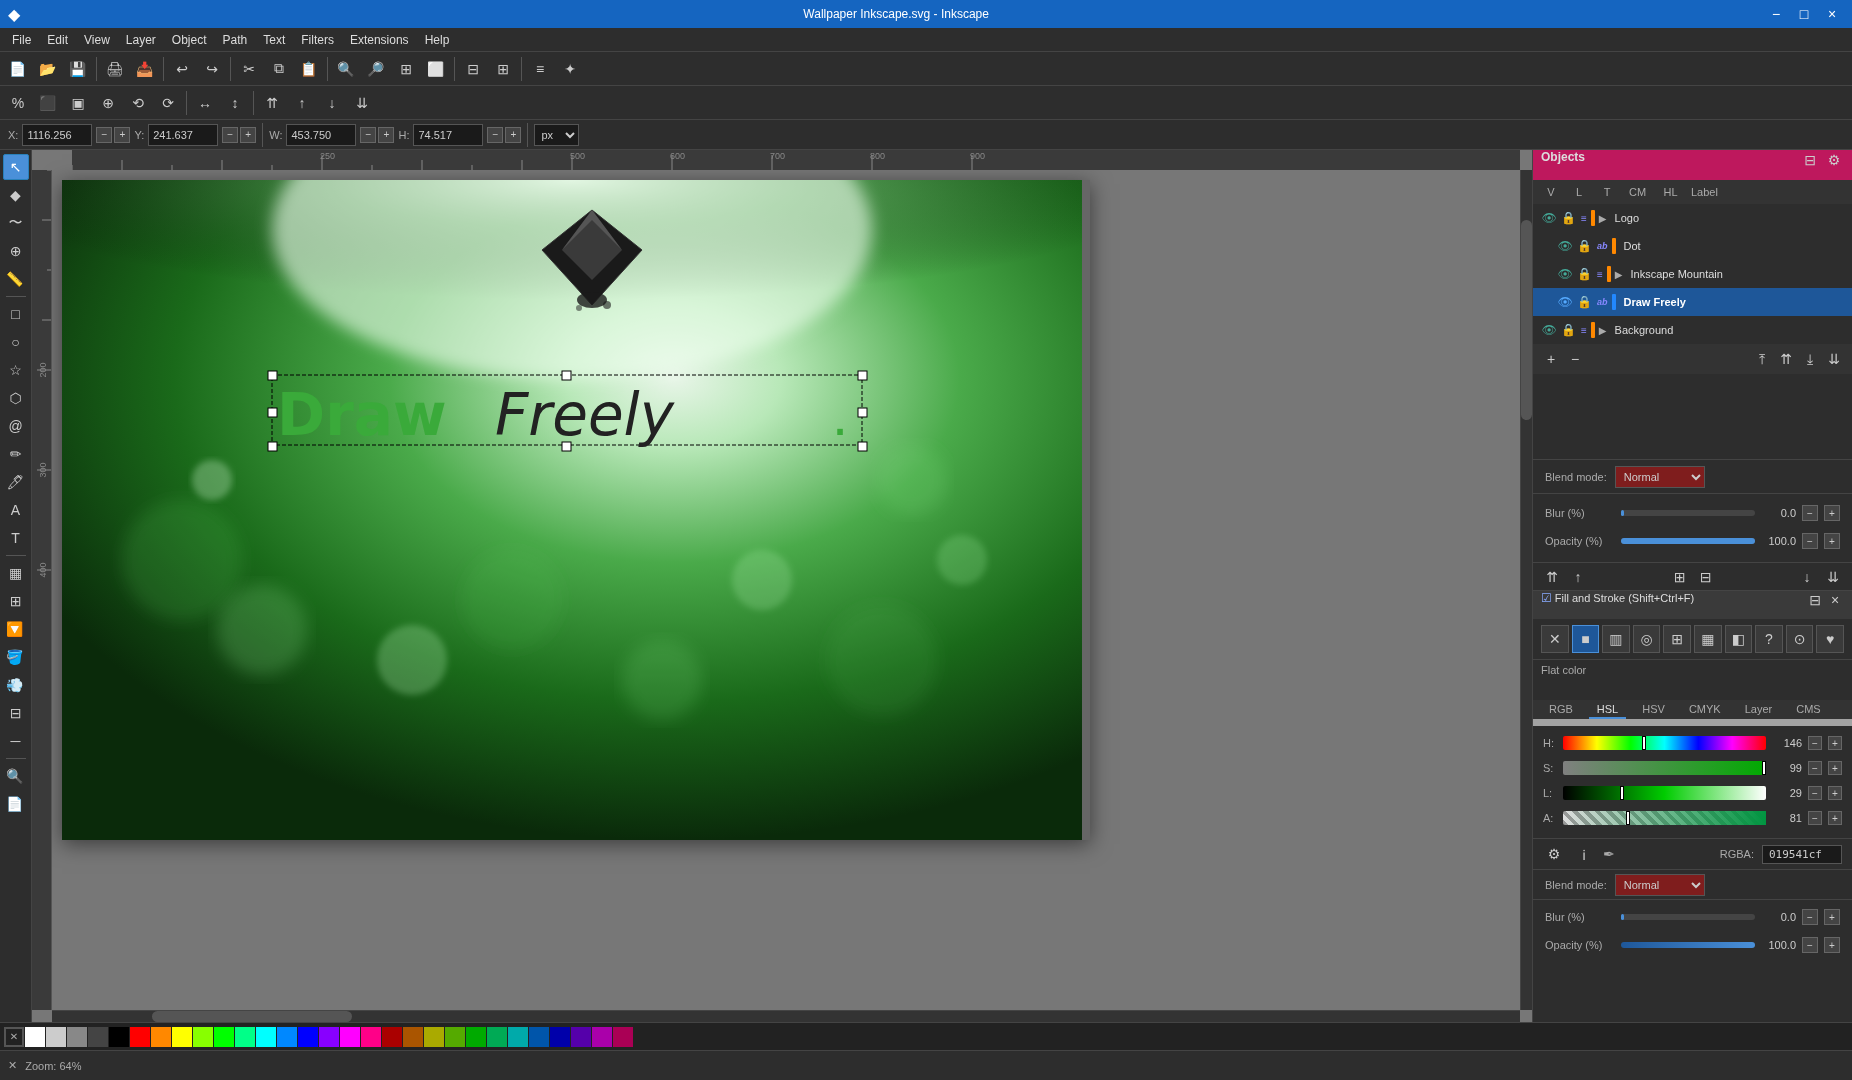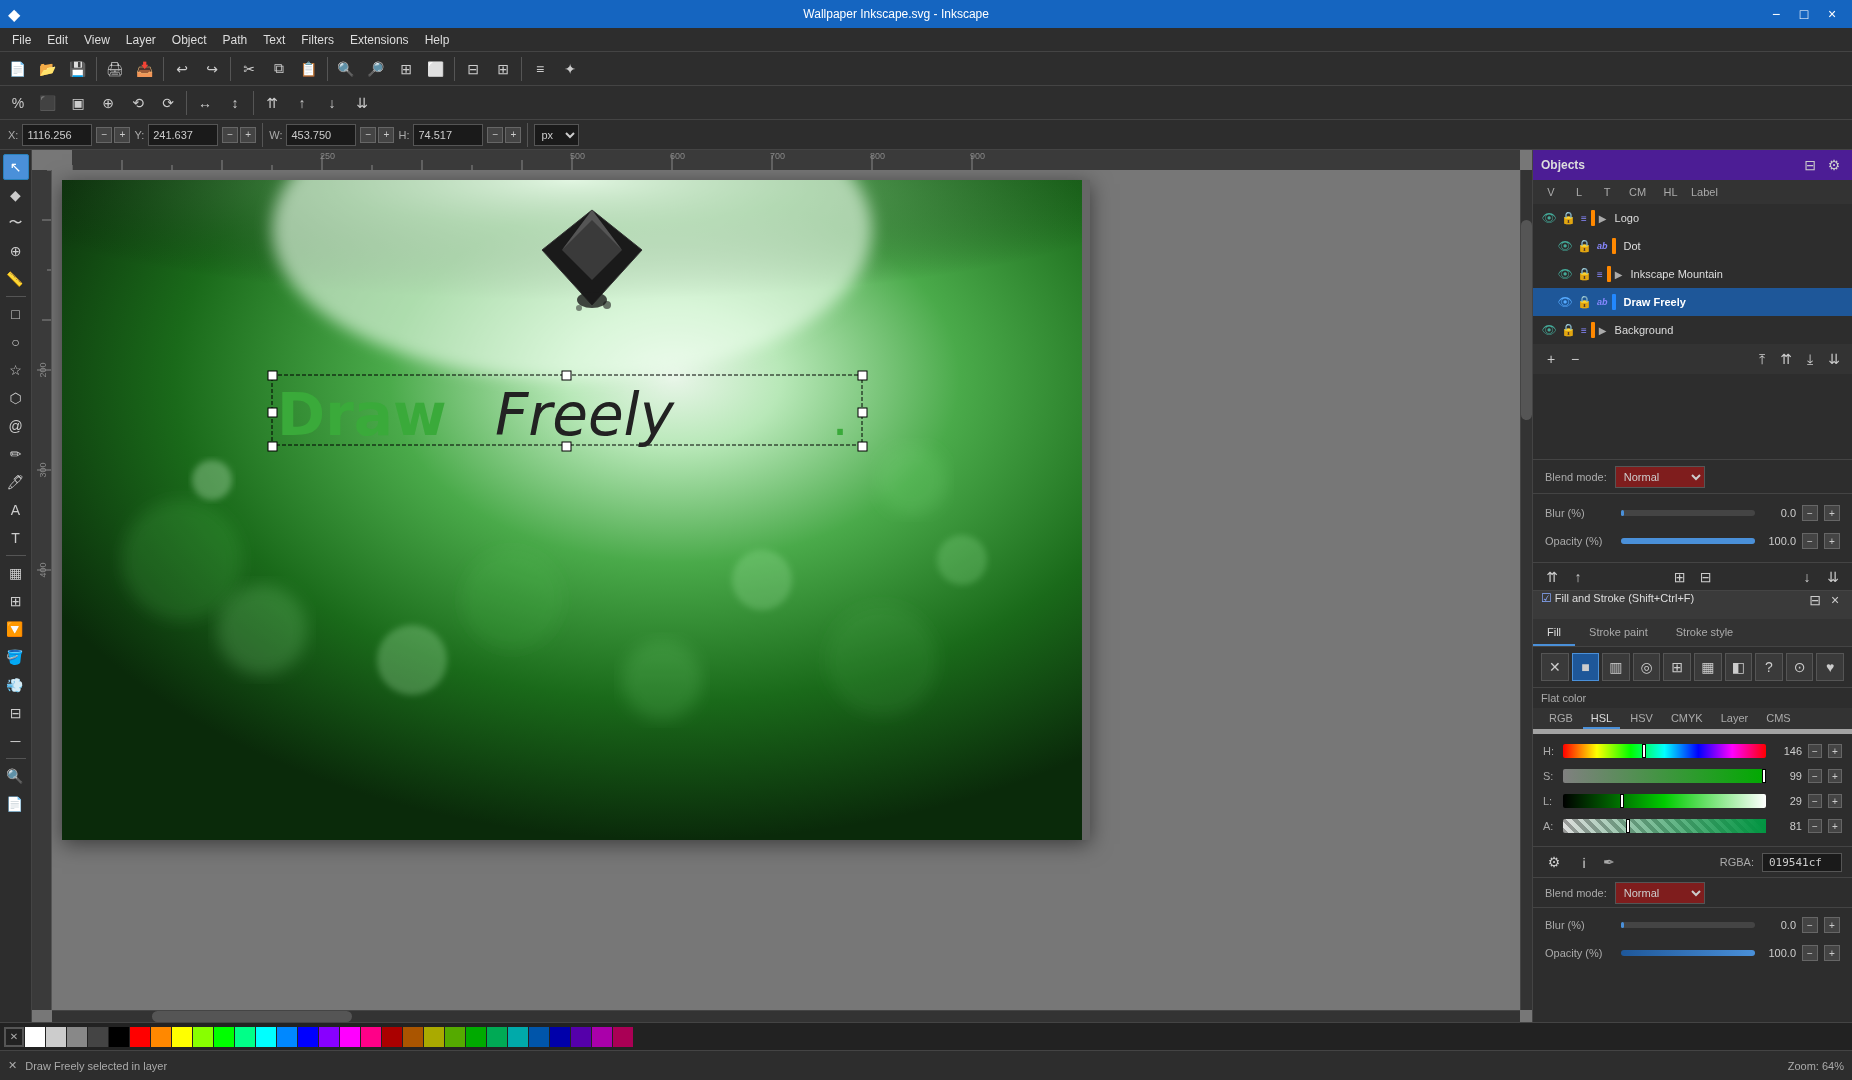--- a/index.html
+++ b/index.html
@@ -175,23 +175,22 @@
 
     
     #objects-panel {
       height: 310px;
       border-bottom: 1px solid #444;
       display: flex;
       flex-direction: column;
     }
     #objects-header {
       height: 30px;
-      background: #4c1d95;
-      display: flex;
-      align-items: center;
+      background: #be185d;
+      display: flex;
       padding: 0 8px;
       font-size: 12px;
       font-weight: bold;
       color: #ddd;
       justify-content: space-between;
     }
     #objects-columns {
       display: flex;
       align-items: center;
       height: 24px;
@@ -340,23 +339,24 @@
       font-size: 14px;
     }
     .fill-type-btn.active { background: #1e5799; border-color: #4a90d9; }
     .flat-color-label { color: #aaa; font-size: 11px; padding: 4px 8px; }
 
     
     #color-model-tabs {
       display: flex;
       height: 26px;
       background: #333;
-      border-bottom: 5px solid #a3a3a3;
+      border-bottom: 7px solid #a3a3a3;
       padding: 0 8px;
-      gap: 2px;
+      gap: 8px;
+      margin-top: 20px;
     }
     .cm-tab {
       padding: 0 8px;
       display: flex;
       align-items: center;
       font-size: 11px;
       color: #aaa;
       cursor: pointer;
       border-bottom: 2px solid transparent;
     }
@@ -870,25 +870,20 @@
         <span style="font-size:11px;">
           <span style="color:#88aaff;font-size:12px;">☑</span>
           <span>Fill and Stroke (Shift+Ctrl+F)</span>
         </span>
         <div style="display:flex;gap:2px;">
           <button class="tb-btn" style="width:18px;height:18px;">⊟</button>
           <button class="tb-btn" style="width:18px;height:18px;">×</button>
         </div>
       </div>
 
-      <div id="fill-tabs">
-        <div class="fill-tab active">Fill</div>
-        <div class="fill-tab">Stroke paint</div>
-        <div class="fill-tab">Stroke style</div>
-      </div>
 
       <div id="fill-type-buttons">
         <button class="fill-type-btn" title="No paint">✕</button>
         <button class="fill-type-btn active" title="Flat color">■</button>
         <button class="fill-type-btn" title="Linear gradient">▥</button>
         <button class="fill-type-btn" title="Radial gradient">◎</button>
         <button class="fill-type-btn" title="Mesh gradient">⊞</button>
         <button class="fill-type-btn" title="Pattern">▦</button>
         <button class="fill-type-btn" title="Swatch">◧</button>
         <button class="fill-type-btn" title="Unknown">?</button>
@@ -1022,15 +1017,14 @@
   <div class="palette-color" style="background:#00aaaa;"></div>
   <div class="palette-color" style="background:#0055aa;"></div>
   <div class="palette-color" style="background:#0000aa;"></div>
   <div class="palette-color" style="background:#5500aa;"></div>
   <div class="palette-color" style="background:#aa00aa;"></div>
   <div class="palette-color" style="background:#aa0055;"></div>
 </div>
 
 <div id="statusbar">
   <span style="color:#aaa;">✕</span>
-  <span style="flex:1;">Draw Freely selected in layer</span>
   <span>Zoom: 64%</span>
 </div>
 
 </body></html>

